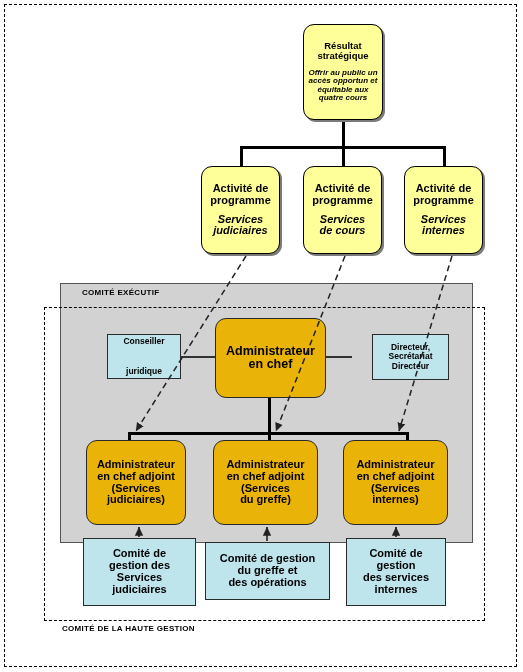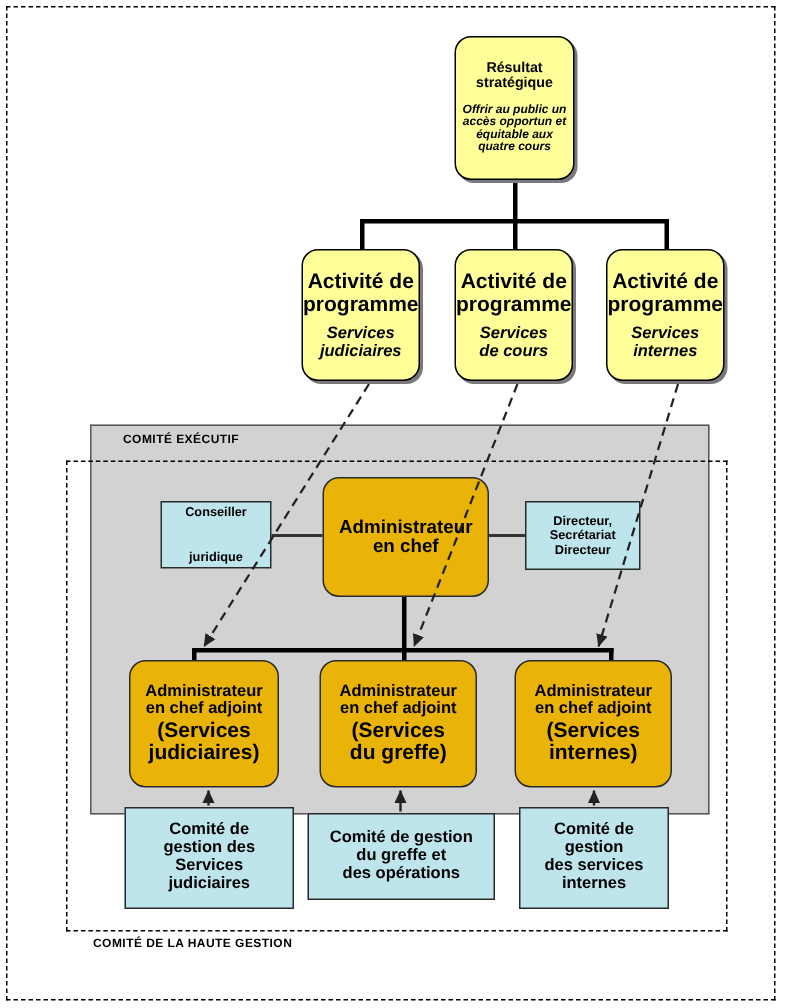--- a/index.html
+++ b/index.html
@@ -59,21 +59,21 @@
     background: #BEE4EC;
     border: 1.5px solid #2a2a2a;
     border-radius: 0;
   }
 
   .t-head   { font-weight: bold; font-size: 9.5px; }
   .t-ital   { font-weight: bold; font-style: italic; font-size: 8px; }
   .t-ital-lg{ font-weight: bold; font-style: italic; font-size: 11px; }
   .t-big    { font-weight: bold; font-size: 12.5px; }
   .t-mid    { font-weight: bold; font-size: 11px; }
-  .t-sm     { font-weight: bold; font-size: 14px; }
+  .t-sm     { font-weight: bold; font-size: 11px; }
   .t-xs     { font-weight: bold; font-size: 8.5px; }
   .gap { height: 7px; }
 
   
   #exec-panel {
     position: absolute;
     left: 60px;
     top: 283px;
     width: 413px;
     height: 260px;
@@ -193,21 +193,21 @@
   <div class="node blue-rect" style="left:107px; top:334px; width:74px; height:45px;gap:20px;">
     <span class="ln t-xs">Conseiller</span>
     <span class="ln t-xs">juridique</span>
   </div>
 
   <div class="node blue-round" style="left:215px; top:318px; width:111px; height:80px;">
     <span class="ln t-big">Administrateur</span>
     <span class="ln t-big">en chef</span>
   </div>
 
-  <div class="node blue-rect" style="left:350px; top:334px; width:77px; height:46px;">
+  <div class="node blue-rect" style="left:372px; top:334px; width:77px; height:46px;">
     <span class="ln t-xs">Directeur,</span>
     <span class="ln t-xs">Secrétariat</span>
     <span class="ln t-xs">Directeur</span>
   </div>
 
   <div class="node blue-round" style="left:86px; top:440px; width:100px; height:85px;">
     <span class="ln t-mid">Administrateur</span>
     <span class="ln t-mid">en chef adjoint</span>
     <span class="ln t-sm">(Services</span>
     <span class="ln t-sm">judiciaires)</span>

